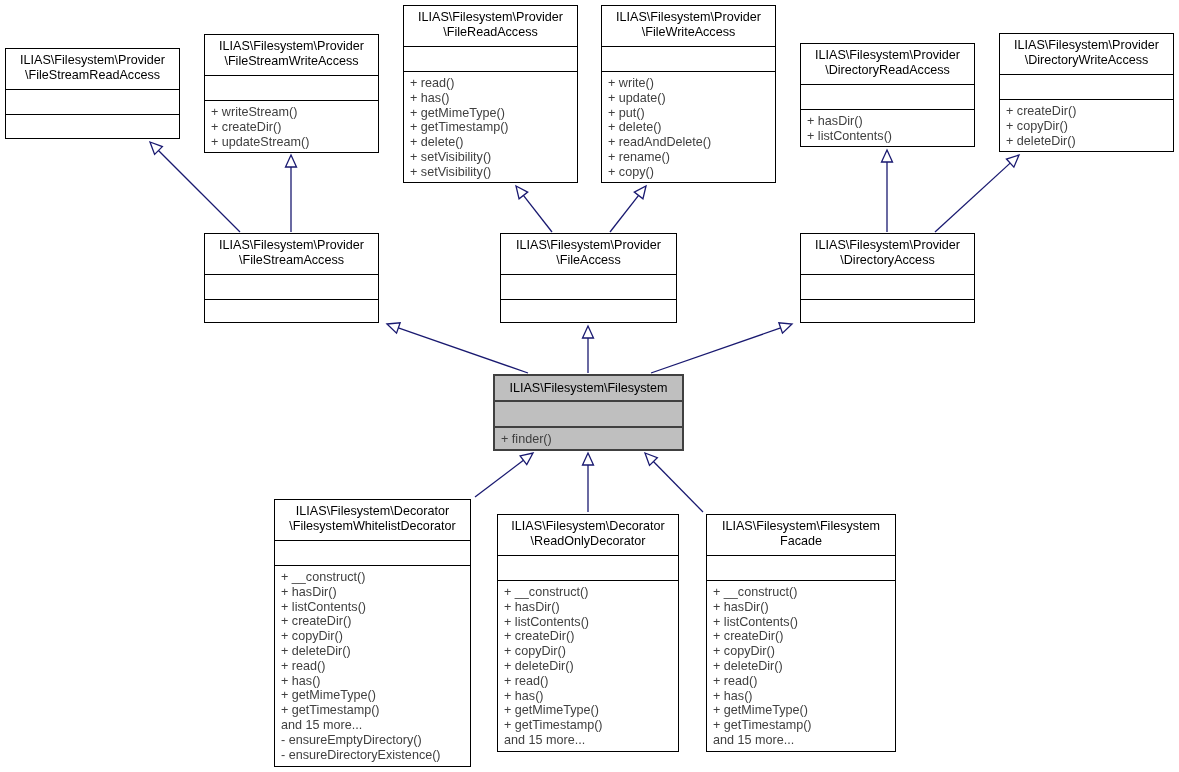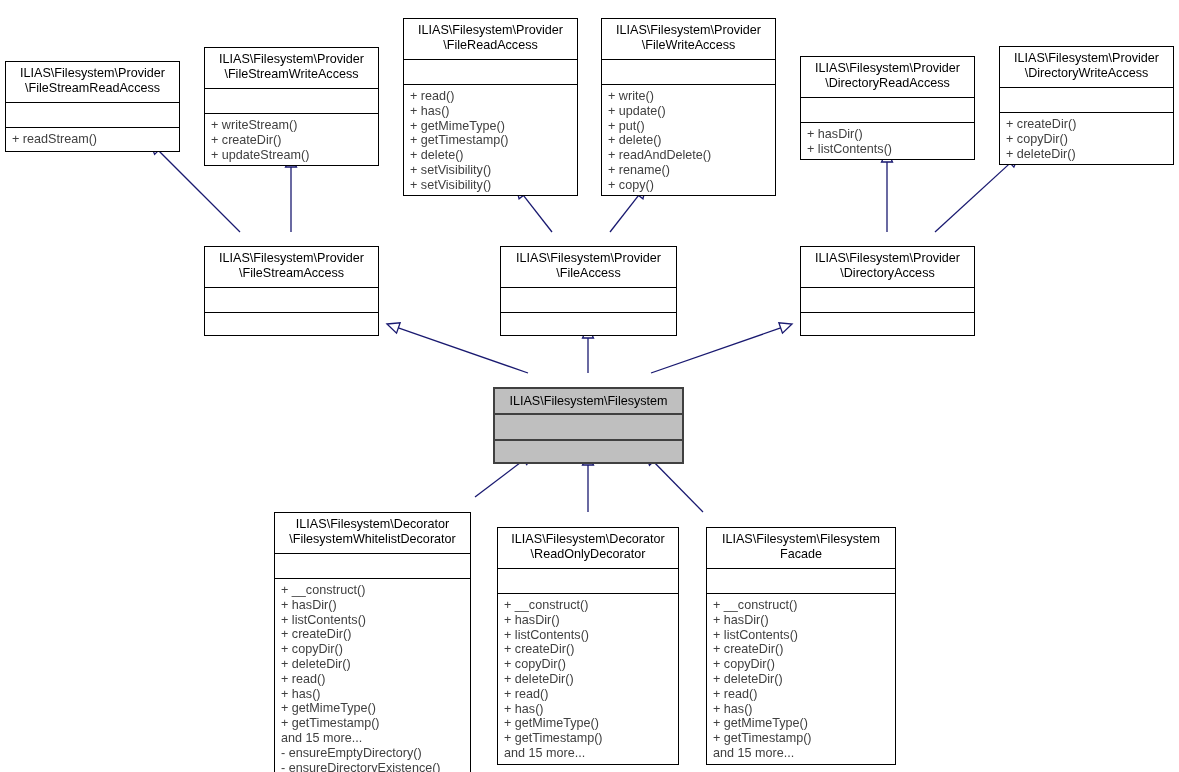--- a/index.html
+++ b/index.html
@@ -26,21 +26,20 @@
     width: 1179px;
     height: 772px;
     pointer-events: none;
   }
   .node {
     position: absolute;
     box-sizing: border-box;
     border: 1px solid #000000;
     background: #ffffff;
     z-index: 2;
-    margin-top: 13px;
   }
   .node.highlight {
     background: #bfbfbf;
     border: 2px solid #404040;
   }
   .node-title {
     box-sizing: border-box;
     text-align: center;
     font-size: 12.6px;
     line-height: 15px;
@@ -129,23 +128,20 @@
       <g>
         <line x1="703" y1="512" x2="653.4124503369721" y2="461.55749258416137" stroke="#191970" stroke-width="1.3"></line>
         <polygon points="645,453 657.3346344380461,457.7017861797158 649.4902662358982,465.41319898860695" fill="#ffffff" stroke="#191970" stroke-width="1.3" stroke-linejoin="miter"></polygon>
       </g>
     </svg>
   <div id="nodes-layer">
       <div class="node" style="left: 5px; top: 48px; width: 175px; height: 91px;">
         <div class="node-title" style="height: 41px;">ILIAS\Filesystem\Provider
 \FileStreamReadAccess</div>
         <div class="node-attrs" style="height: 25px;"></div>
-        <div class="node-ops">
-          <div class="op">+ readStream()</div>
-        </div>
       </div>
       <div class="node" style="left: 204px; top: 34px; width: 175px; height: 119px;">
         <div class="node-title" style="height: 41px;">ILIAS\Filesystem\Provider
 \FileStreamWriteAccess</div>
         <div class="node-attrs" style="height: 25px;"></div>
         <div class="node-ops">
           <div class="op">+ writeStream()</div>
           <div class="op">+ createDir()</div>
           <div class="op">+ updateStream()</div>
         </div>
@@ -211,20 +207,23 @@
       </div>
       <div class="node" style="left: 800px; top: 233px; width: 175px; height: 90px;">
         <div class="node-title" style="height: 41px;">ILIAS\Filesystem\Provider
 \DirectoryAccess</div>
         <div class="node-attrs" style="height: 25px;"></div>
         <div class="node-ops"></div>
       </div>
       <div class="node highlight" style="left: 493px; top: 374px; width: 191px; height: 77px;">
         <div class="node-title" style="height: 26px;">ILIAS\Filesystem\Filesystem</div>
         <div class="node-attrs" style="height: 26px;"></div>
+        <div class="node-ops">
+          <div class="op">+ finder()</div>
+        </div>
       </div>
       <div class="node" style="left: 274px; top: 499px; width: 197px; height: 268px;">
         <div class="node-title" style="height: 41px;">ILIAS\Filesystem\Decorator
 \FilesystemWhitelistDecorator</div>
         <div class="node-attrs" style="height: 25px;"></div>
         <div class="node-ops">
           <div class="op">+ __construct()</div>
           <div class="op">+ hasDir()</div>
           <div class="op">+ listContents()</div>
           <div class="op">+ createDir()</div>

